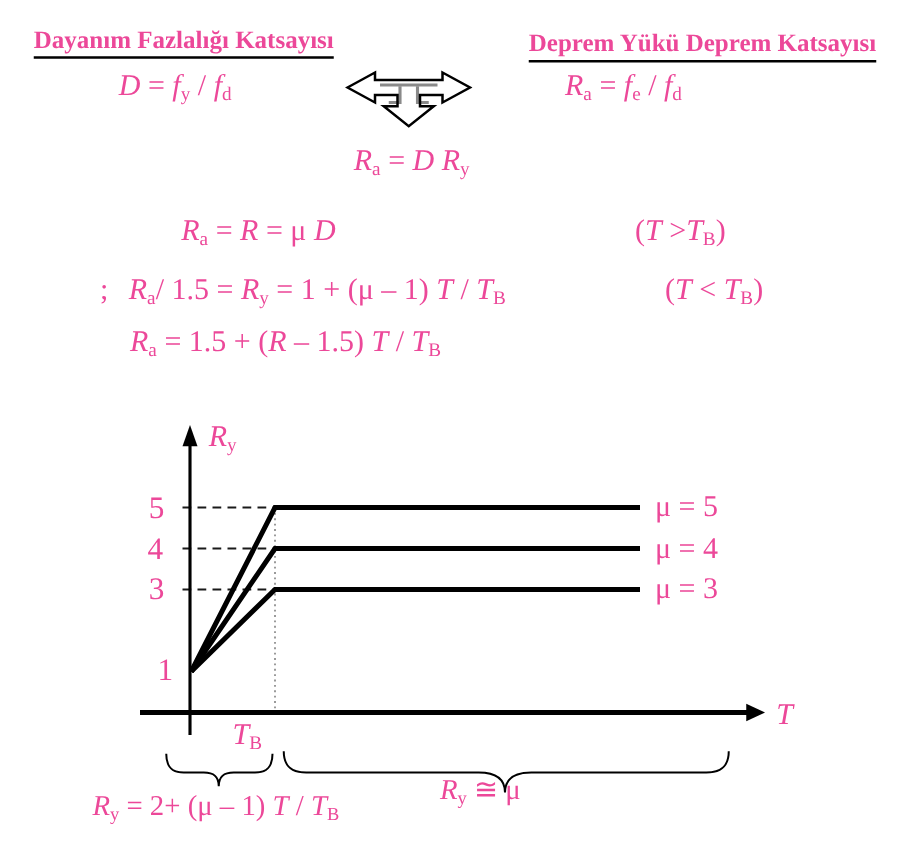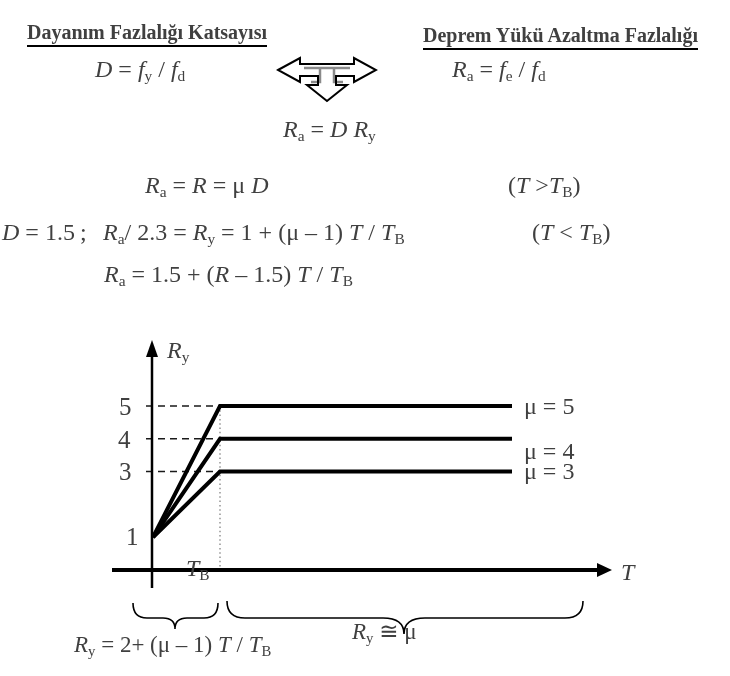--- a/index.html
+++ b/index.html
@@ -1,17 +1,17 @@
 <!DOCTYPE html>
 <html><head>
 <meta charset="utf-8">
 <style>
   html,body{margin:0;padding:0;background:#fff;}
   .canvas{position:relative;width:730px;height:676px;background:#fff;overflow:hidden;
-          font-family:"Liberation Serif",serif;color:#404040;border-radius:17px;}
+          font-family:"Liberation Serif",serif;color:#ec4899;border-radius:17px;}
   .abs{position:absolute;}
   .hdr{font-family:"Liberation Serif",serif;font-weight:bold;font-size:20px;line-height:24px;
        border-bottom:2px solid #000;padding-bottom:1px;white-space:pre;}
   .fx{font-family:"Liberation Serif",serif;font-size:24px;line-height:29px;white-space:pre;}
   .fx .i{font-style:italic;}
   .fx .r{font-style:normal;}
   .fx .sub{font-style:normal;font-size:64%;position:relative;top:0.27em;}
   .tick{font-family:"Liberation Serif",serif;font-size:25px;line-height:30px;white-space:pre;}
   .leg{font-family:"Liberation Serif",serif;font-size:24px;line-height:28px;white-space:pre;}
   svg{display:block;}
@@ -33,57 +33,56 @@
       </g>
     <line x1="112" y1="570" x2="599" y2="570" stroke="#000" stroke-width="4"></line>
     <polygon points="597,563 597,577 612,570" fill="#000"></polygon>
     <line x1="152" y1="588" x2="152" y2="354" stroke="#000" stroke-width="2.5"></line>
     <polygon points="146,357 158,357 152,340" fill="#000"></polygon>
     <path fill="none" stroke="#000" stroke-width="1.6" d="M133,603 C133,613 137,618 147,618 L163,618 C171,618 175,621 175,629 C175,621 179,618 187,618 L204,618 C214,618 218,613 218,603"></path>
     <path fill="none" stroke="#000" stroke-width="1.6" d="M227,601 C227,613 233,618 245,618 L383,618 C396,618 404,623 404,634 C404,623 412,618 425,618 L565,618 C577,618 583,613 583,601"></path>
   </svg>
 
   <div class="abs hdr" style="left:27px;top:20px;">Dayanım Fazlalığı Katsayısı</div>
-  <div class="abs hdr" style="left:423px;top:23px;">Deprem Yükü Azaltma Fazlalığı</div>
+  <div class="abs hdr" style="left:423px;top:23px;">Deprem Yükü Deprem Katsayısı</div>
 
   <div class="abs fx" style="left:95px;top:55px;"><span class="i">D</span><span class="r"> = </span><span class="i">f</span><span class="sub">y</span><span class="r"> / </span><span class="i">f</span><span class="sub">d</span></div>
 
   <span class="abs" style="left:276px;top:56px;">
     <svg width="102" height="48" viewBox="0 0 102 48">
       <path d="M28,12 H74" stroke="#8a8a8a" stroke-width="2.5" fill="none"></path>
       <path d="M44,13 V26 H35 M58,13 V26 H67" stroke="#8a8a8a" stroke-width="2.5" fill="none"></path>
       <path d="M2,14 L24,2 L24,8 L78,8 L78,2 L100,14 L78,26 L78,20 L60,20 L60,29 L71,29 L51,45 L31,29 L42,29 L42,20 L24,20 L24,26 Z" fill="none" stroke="#000" stroke-width="2" stroke-linejoin="miter"></path>
     </svg>
   </span>
 
   <div class="abs fx" style="left:452px;top:55px;"><span class="i">R</span><span class="sub">a</span><span class="r"> = </span><span class="i">f</span><span class="sub">e</span><span class="r"> / </span><span class="i">f</span><span class="sub">d</span></div>
 
   <div class="abs fx" style="left:283px;top:115px;"><span class="i">R</span><span class="sub">a</span><span class="r"> = </span><span class="i">D</span><span class="r"> </span><span class="i">R</span><span class="sub">y</span></div>
 
   <div class="abs fx" style="left:145px;top:171px;"><span class="i">R</span><span class="sub">a</span><span class="r"> = </span><span class="i">R</span><span class="r"> = μ </span><span class="i">D</span></div>
   <div class="abs fx" style="left:508px;top:171px;"><span class="r">(</span><span class="i">T</span><span class="r"> &gt;</span><span class="i">T</span><span class="sub">B</span><span class="r">)</span></div>
 
-  <div class="abs fx" style="left:2px;top:218px;"><span class="i">D</span><span class="r"> = 1.5</span></div>
   <div class="abs fx" style="left:80px;top:218px;">;</div>
-  <div class="abs fx" style="left:103px;top:218px;"><span class="i">R</span><span class="sub">a</span><span class="r">/ 2.3 = </span><span class="i">R</span><span class="sub">y</span><span class="r"> = 1 + (μ – 1) </span><span class="i">T</span><span class="r"> / </span><span class="i">T</span><span class="sub">B</span></div>
+  <div class="abs fx" style="left:103px;top:218px;"><span class="i">R</span><span class="sub">a</span><span class="r">/ 1.5 = </span><span class="i">R</span><span class="sub">y</span><span class="r"> = 1 + (μ – 1) </span><span class="i">T</span><span class="r"> / </span><span class="i">T</span><span class="sub">B</span></div>
   <div class="abs fx" style="left:532px;top:218px;"><span class="r">(</span><span class="i">T</span><span class="r"> &lt; </span><span class="i">T</span><span class="sub">B</span><span class="r">)</span></div>
 
   <div class="abs fx" style="left:104px;top:260px;"><span class="i">R</span><span class="sub">a</span><span class="r"> = 1.5 + (</span><span class="i">R</span><span class="r"> – 1.5) </span><span class="i">T</span><span class="r"> / </span><span class="i">T</span><span class="sub">B</span></div>
 
   <div class="abs fx" style="left:167px;top:336px;"><span class="i">R</span><span class="sub">y</span></div>
 
   <div class="abs tick" style="left:119px;top:392px;">5</div>
   <div class="abs tick" style="left:118px;top:425px;">4</div>
   <div class="abs tick" style="left:119px;top:457px;">3</div>
   <div class="abs tick" style="left:126px;top:522px;">1</div>
 
   <div class="abs leg" style="left:524px;top:392px;">μ = 5</div>
-  <div class="abs leg" style="left:524px;top:425px;margin-top:12px;">μ = 4</div>
+  <div class="abs leg" style="left:524px;top:425px;">μ = 4</div>
   <div class="abs leg" style="left:524px;top:457px;">μ = 3</div>
 
-  <div class="abs fx" style="left:186px;top:554px;"><span class="i">T</span><span class="sub">B</span></div>
+  <div class="abs fx" style="left:186px;top:574px;"><span class="i">T</span><span class="sub">B</span></div>
   <div class="abs fx" style="left:621px;top:558px;"><span class="i">T</span></div>
 
   <div class="abs fx" style="left:352px;top:578px;font-size:23px;margin-top:39px;"><span class="i">R</span><span class="sub">y</span><span class="r"> ≅ μ</span></div>
 
   <div class="abs fx" style="left:74px;top:630px;font-size:23px;"><span class="i">R</span><span class="sub">y</span><span class="r"> = 2+ (μ – 1) </span><span class="i">T</span><span class="r"> / </span><span class="i">T</span><span class="sub">B</span></div>
 
 </div>
 
 </body></html>

